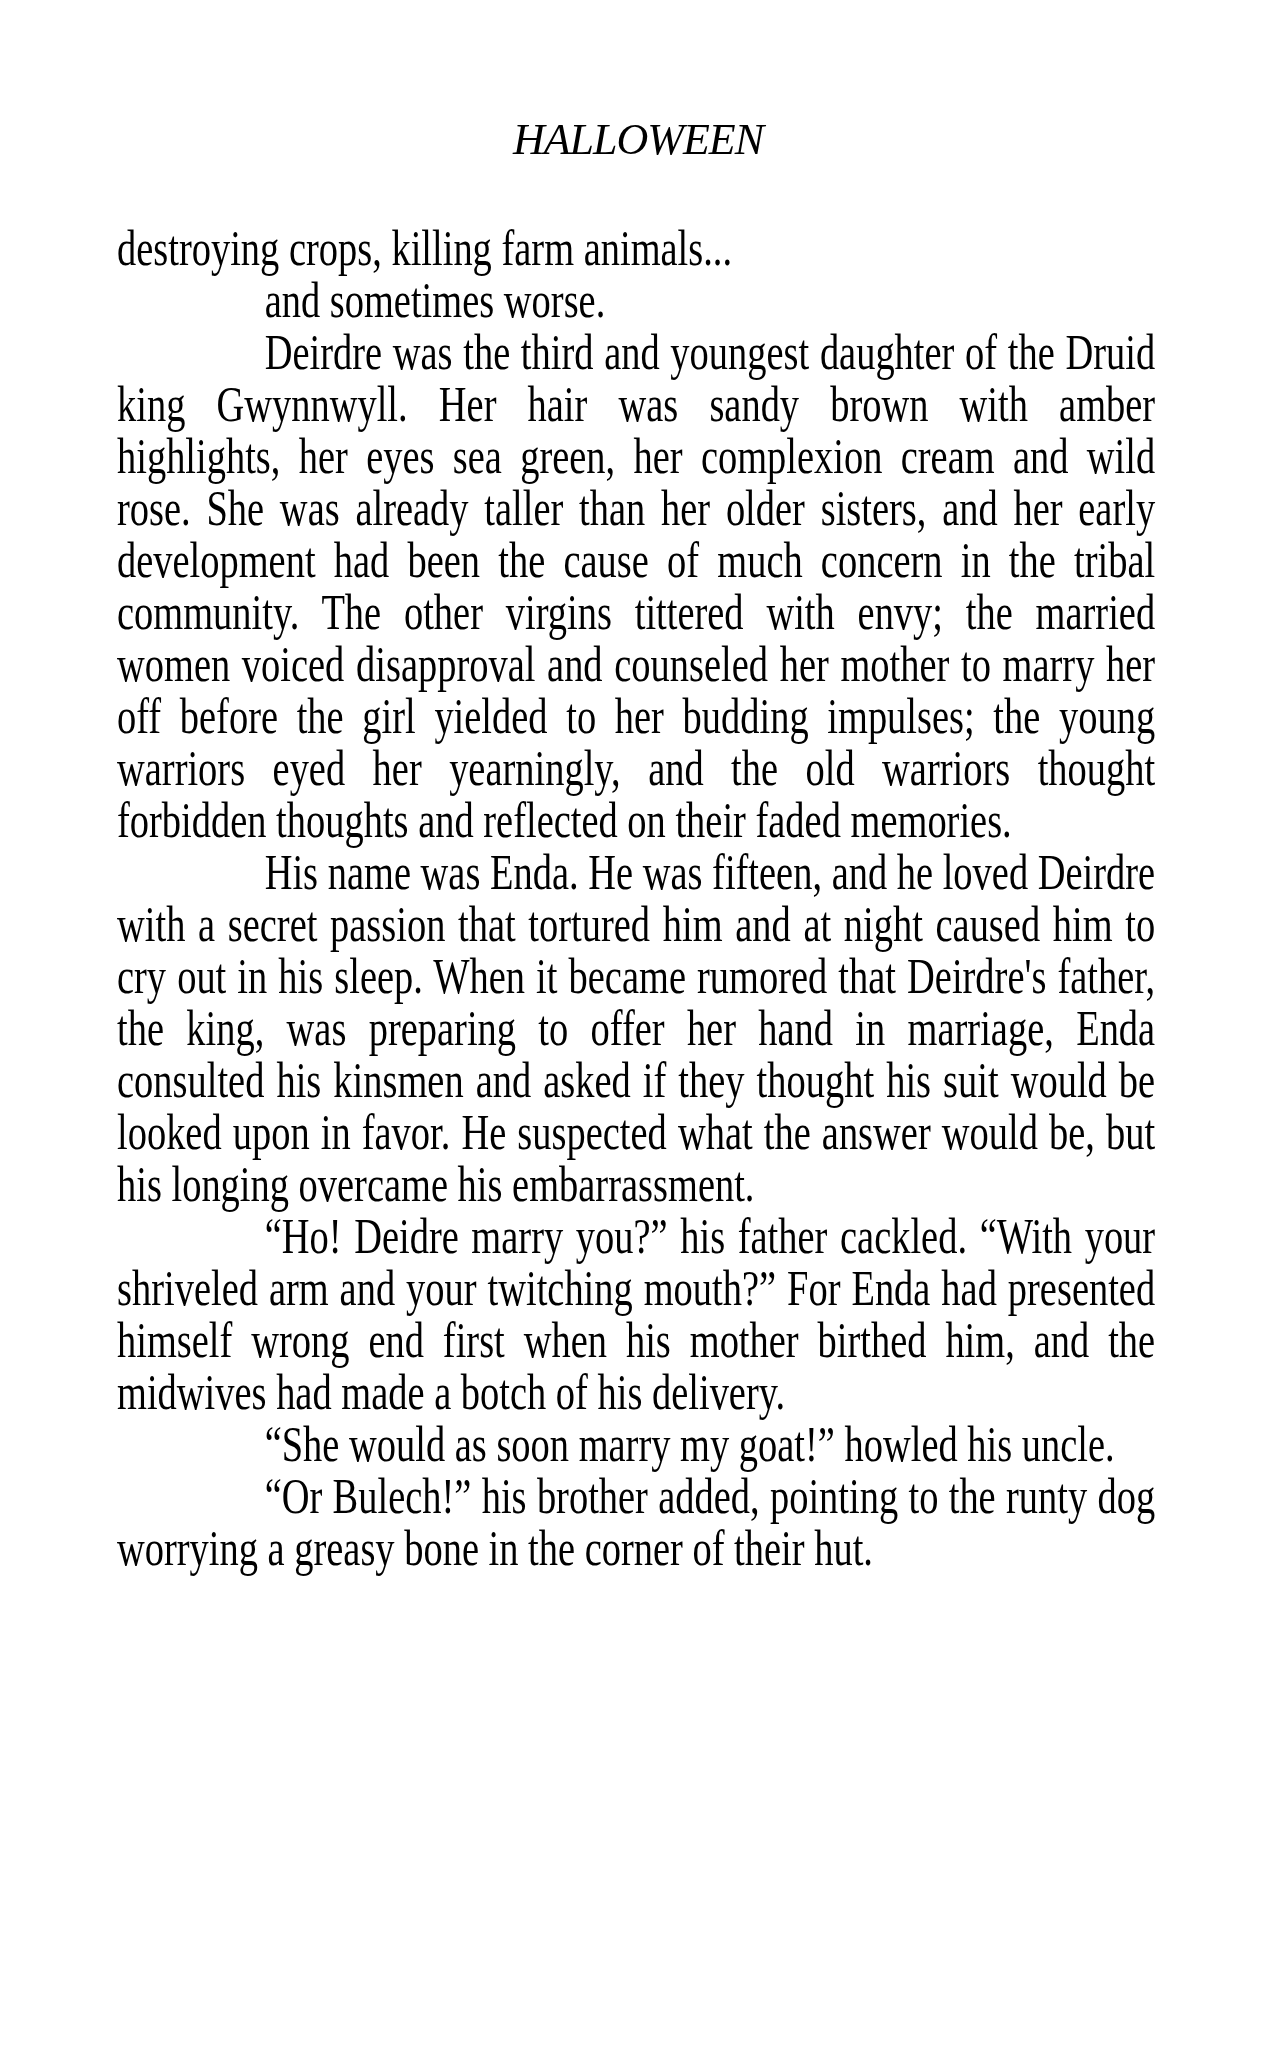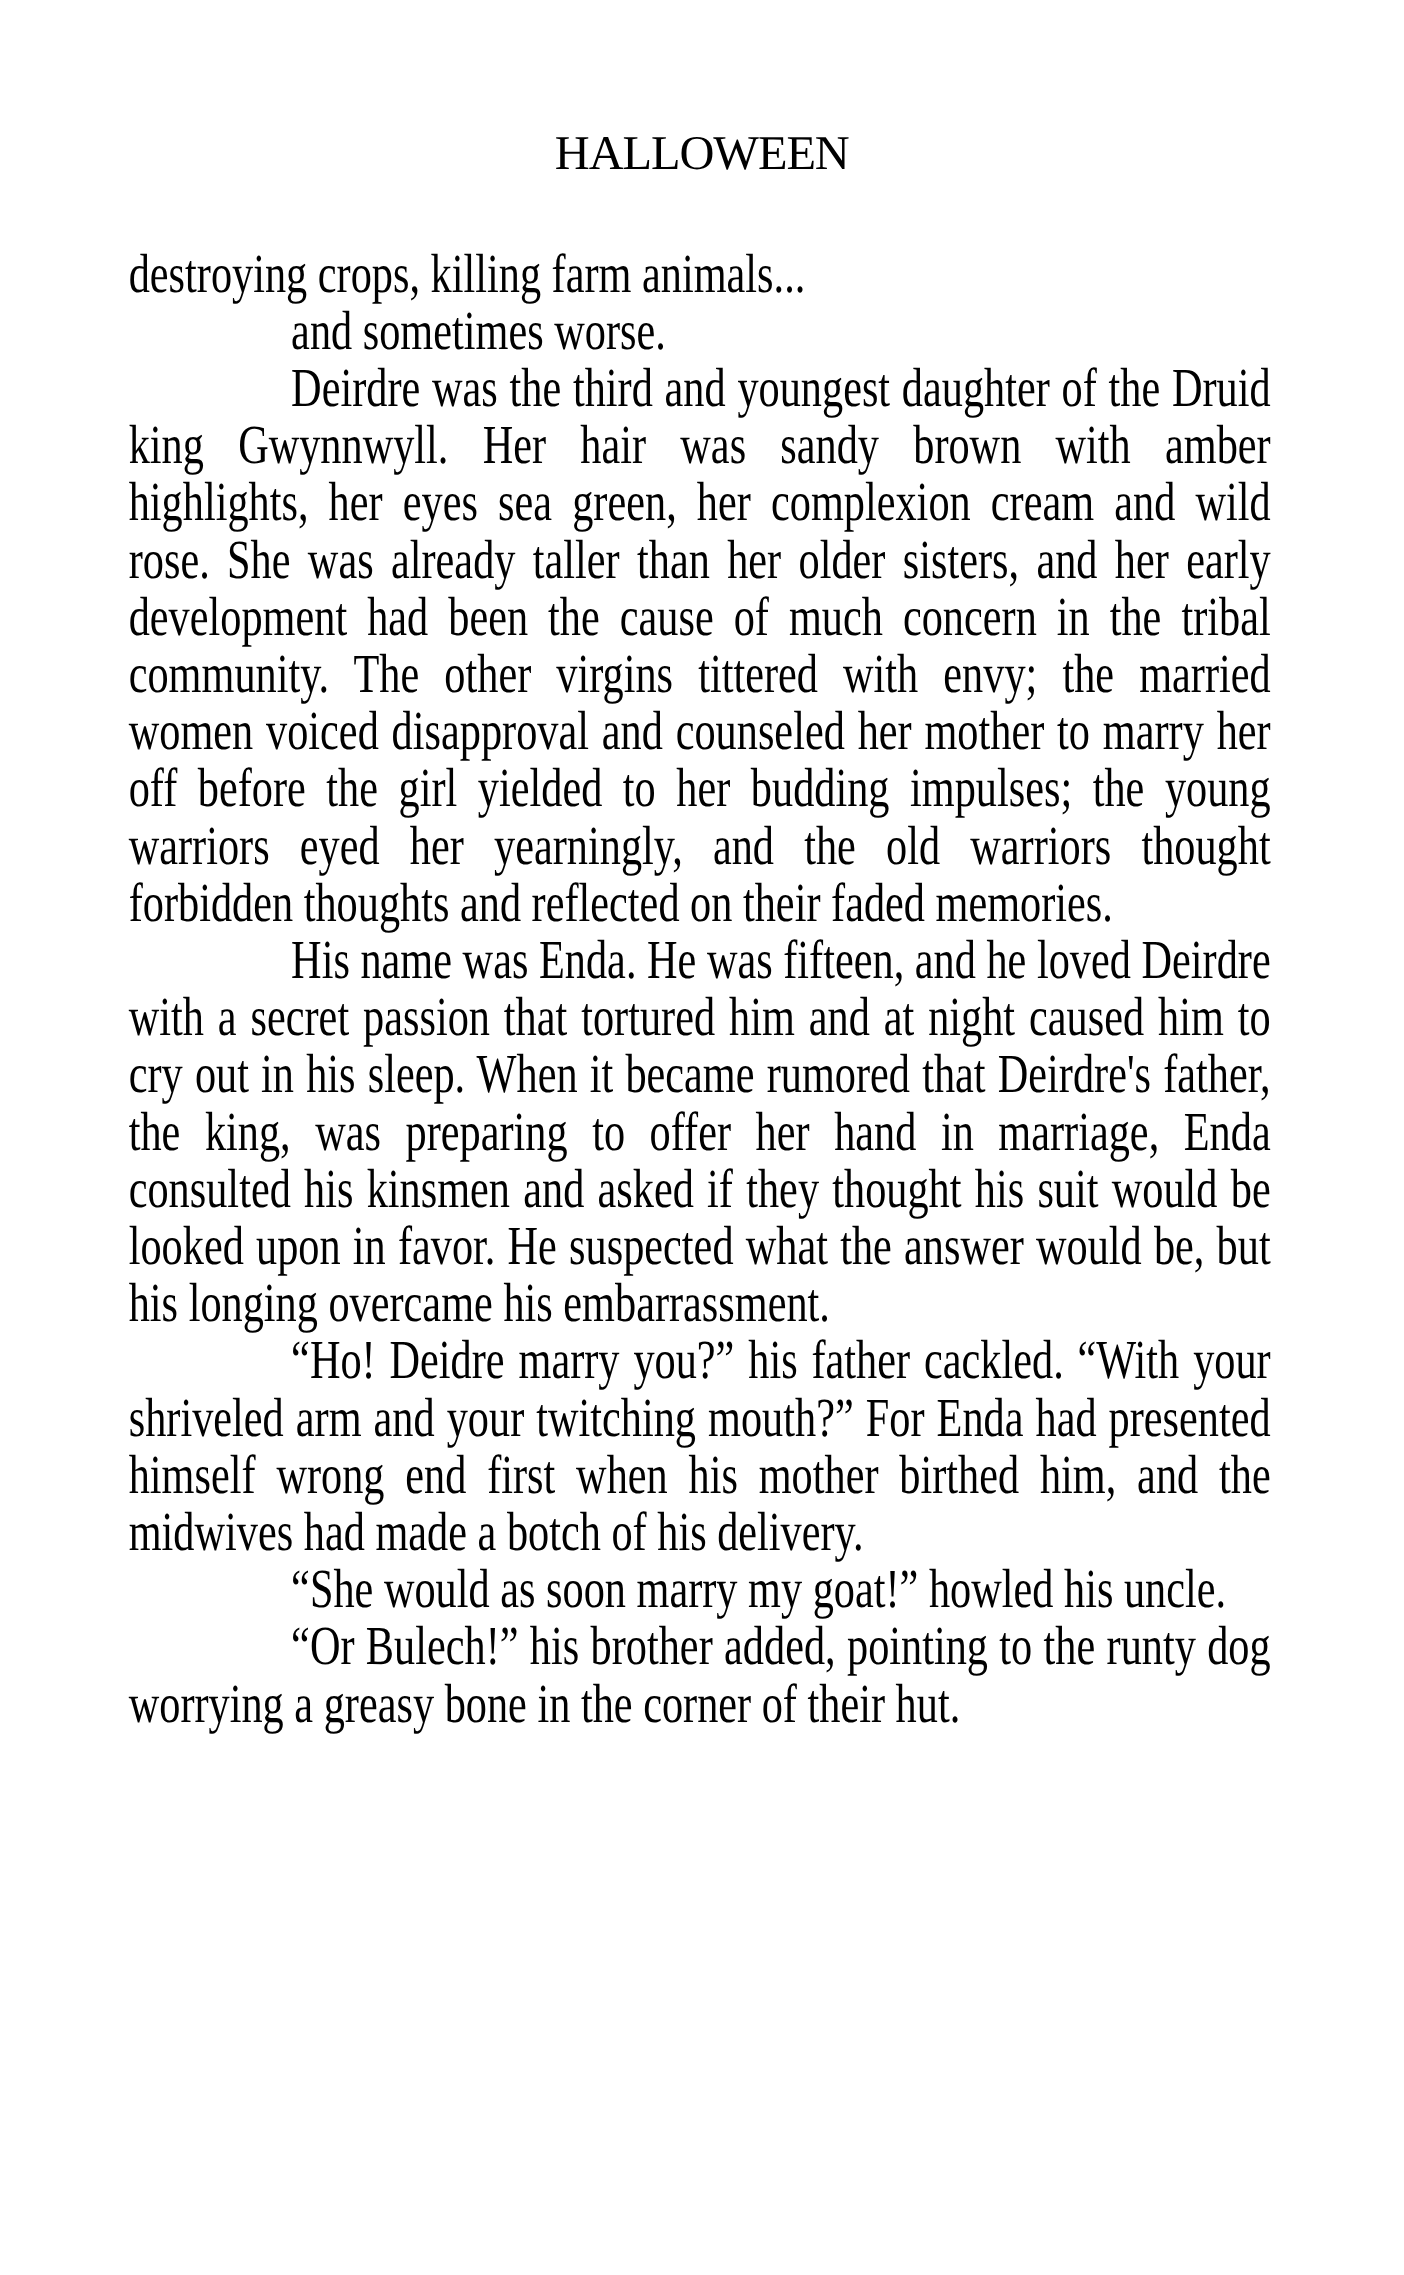--- a/index.html
+++ b/index.html
@@ -19,20 +19,21 @@
   .chapter-title {
     position: absolute;
     left: 0;
     right: 0;
     top: 118px;
     text-align: center;
     font-size: 44px;
     line-height: 1;
     letter-spacing: -1px;
     white-space: nowrap;
+    font-style: italic;
   }
   .body-text {
     position: absolute;
     left: 117px;
     top: 222px;
     width: 1350px;
     transform: scaleX(0.769);
     transform-origin: 0 0;
     font-size: 50px;
     line-height: 52px;

